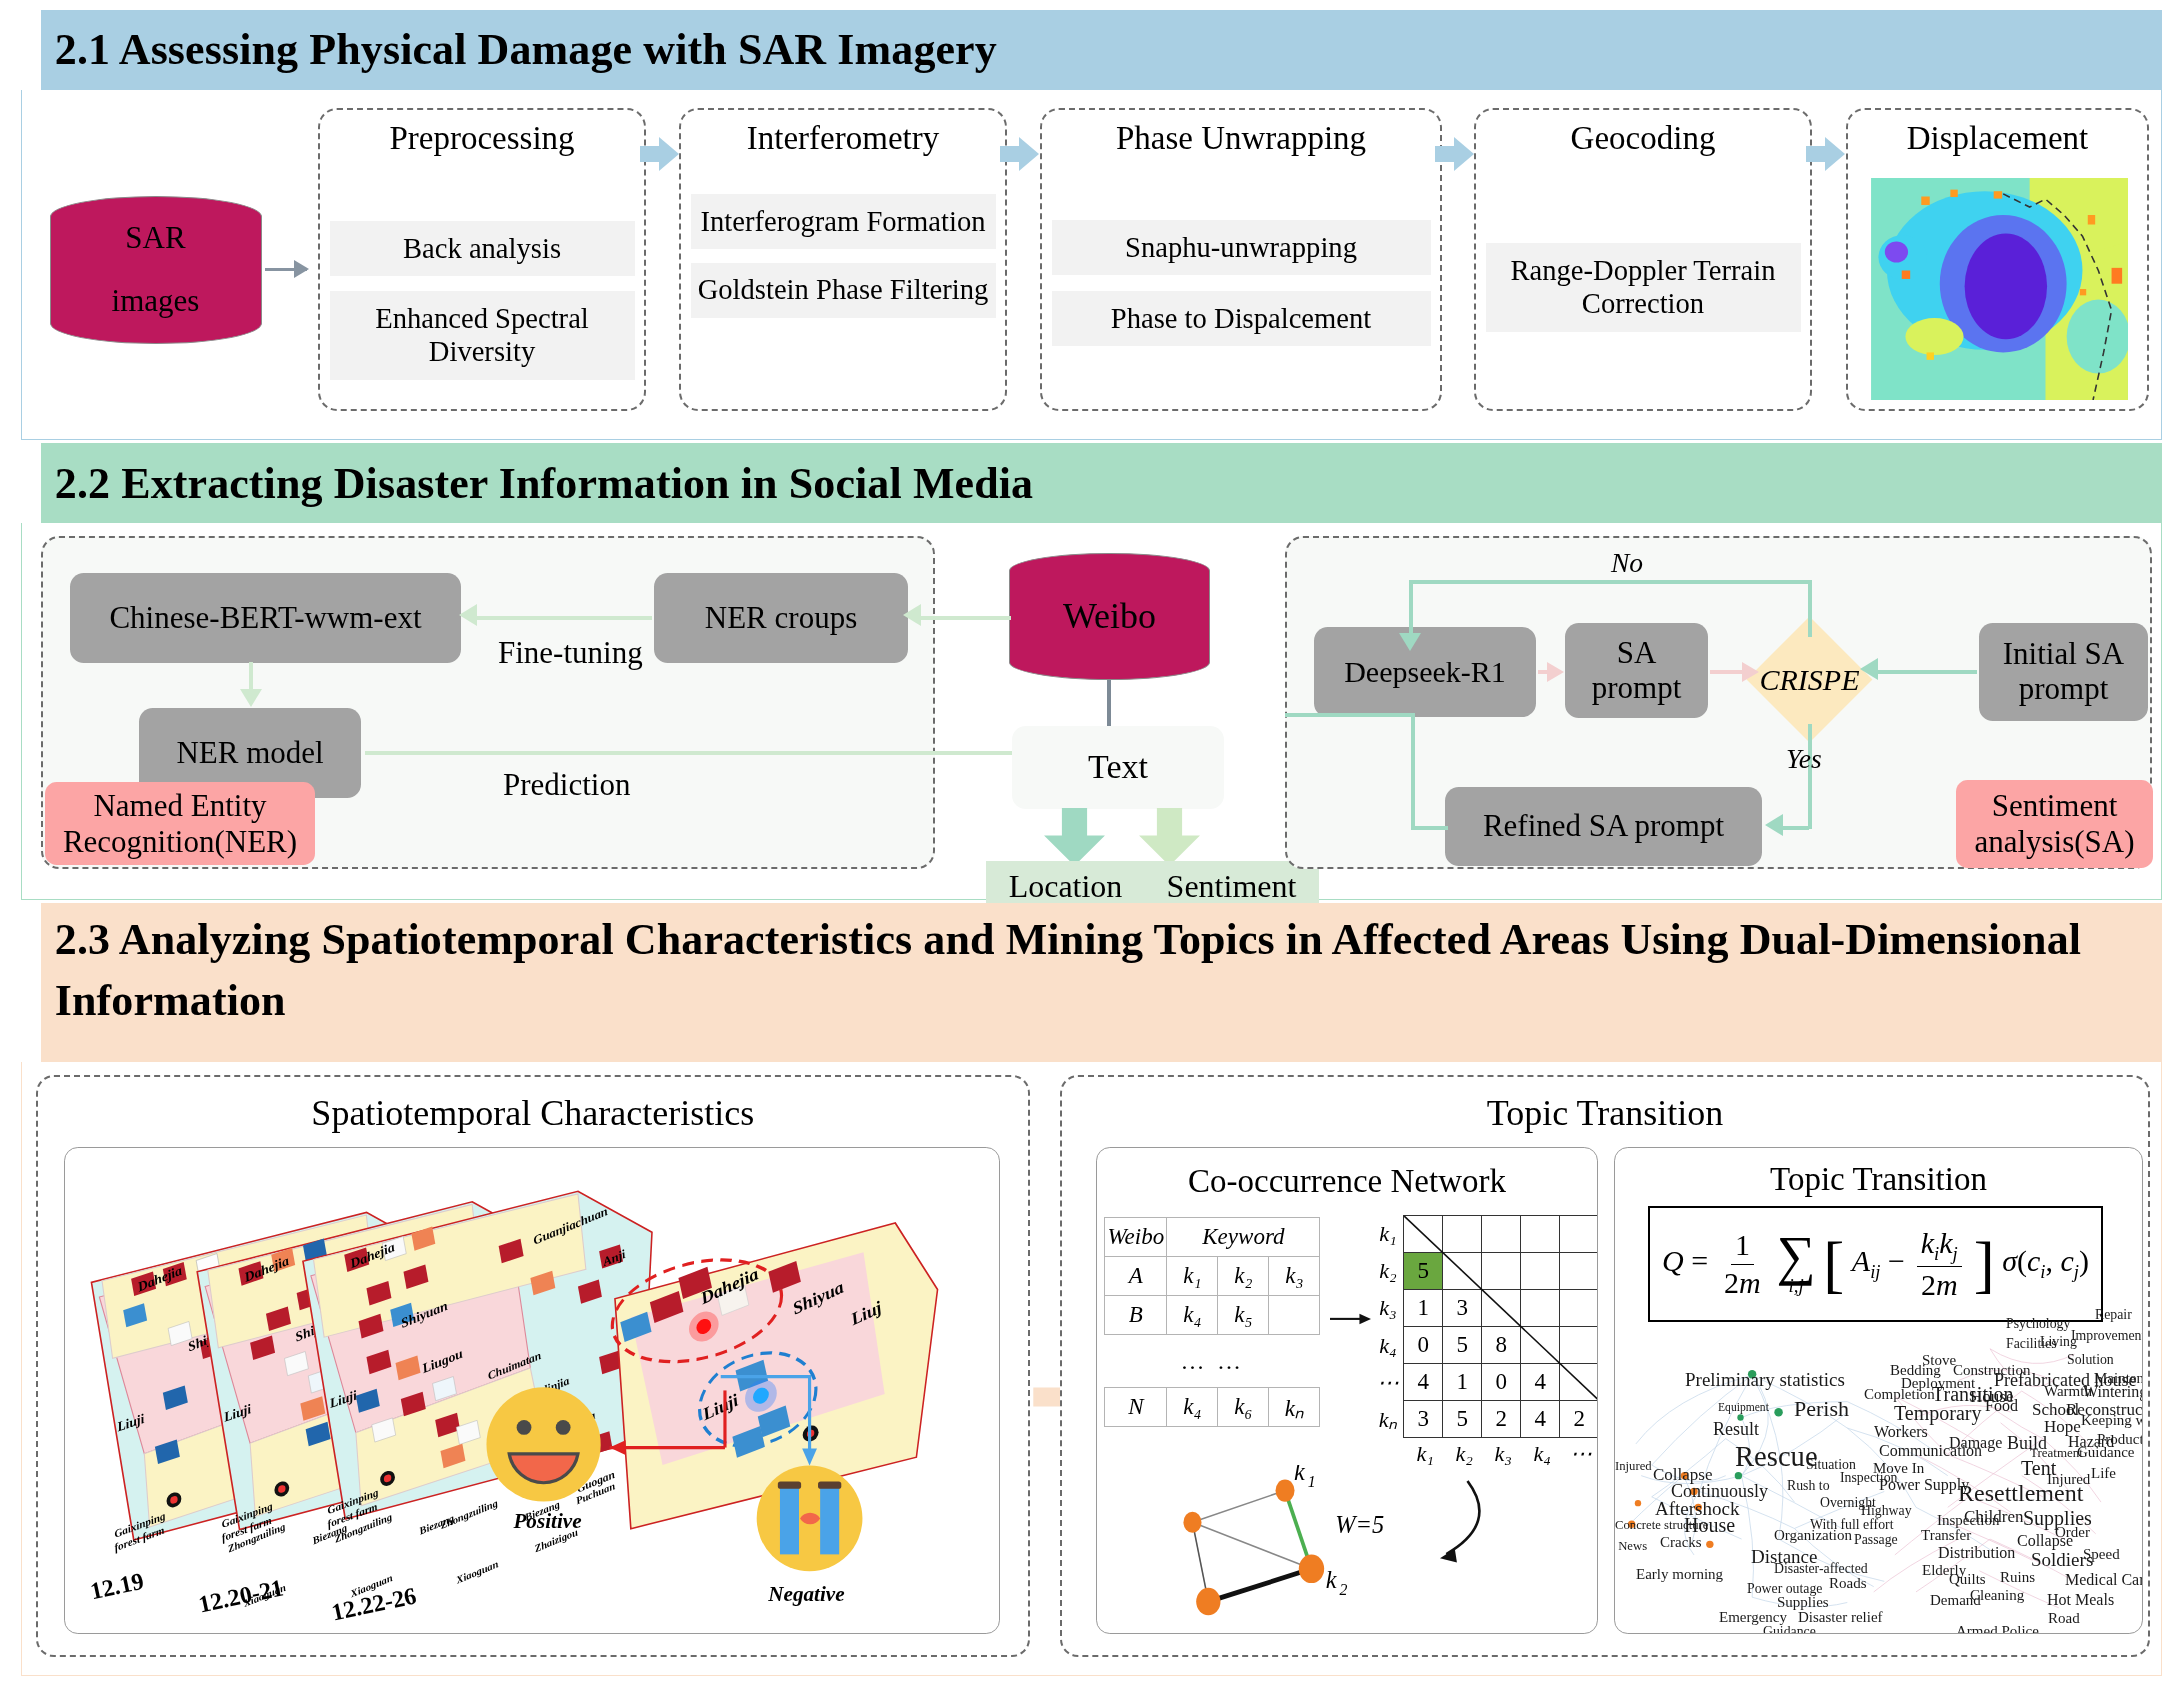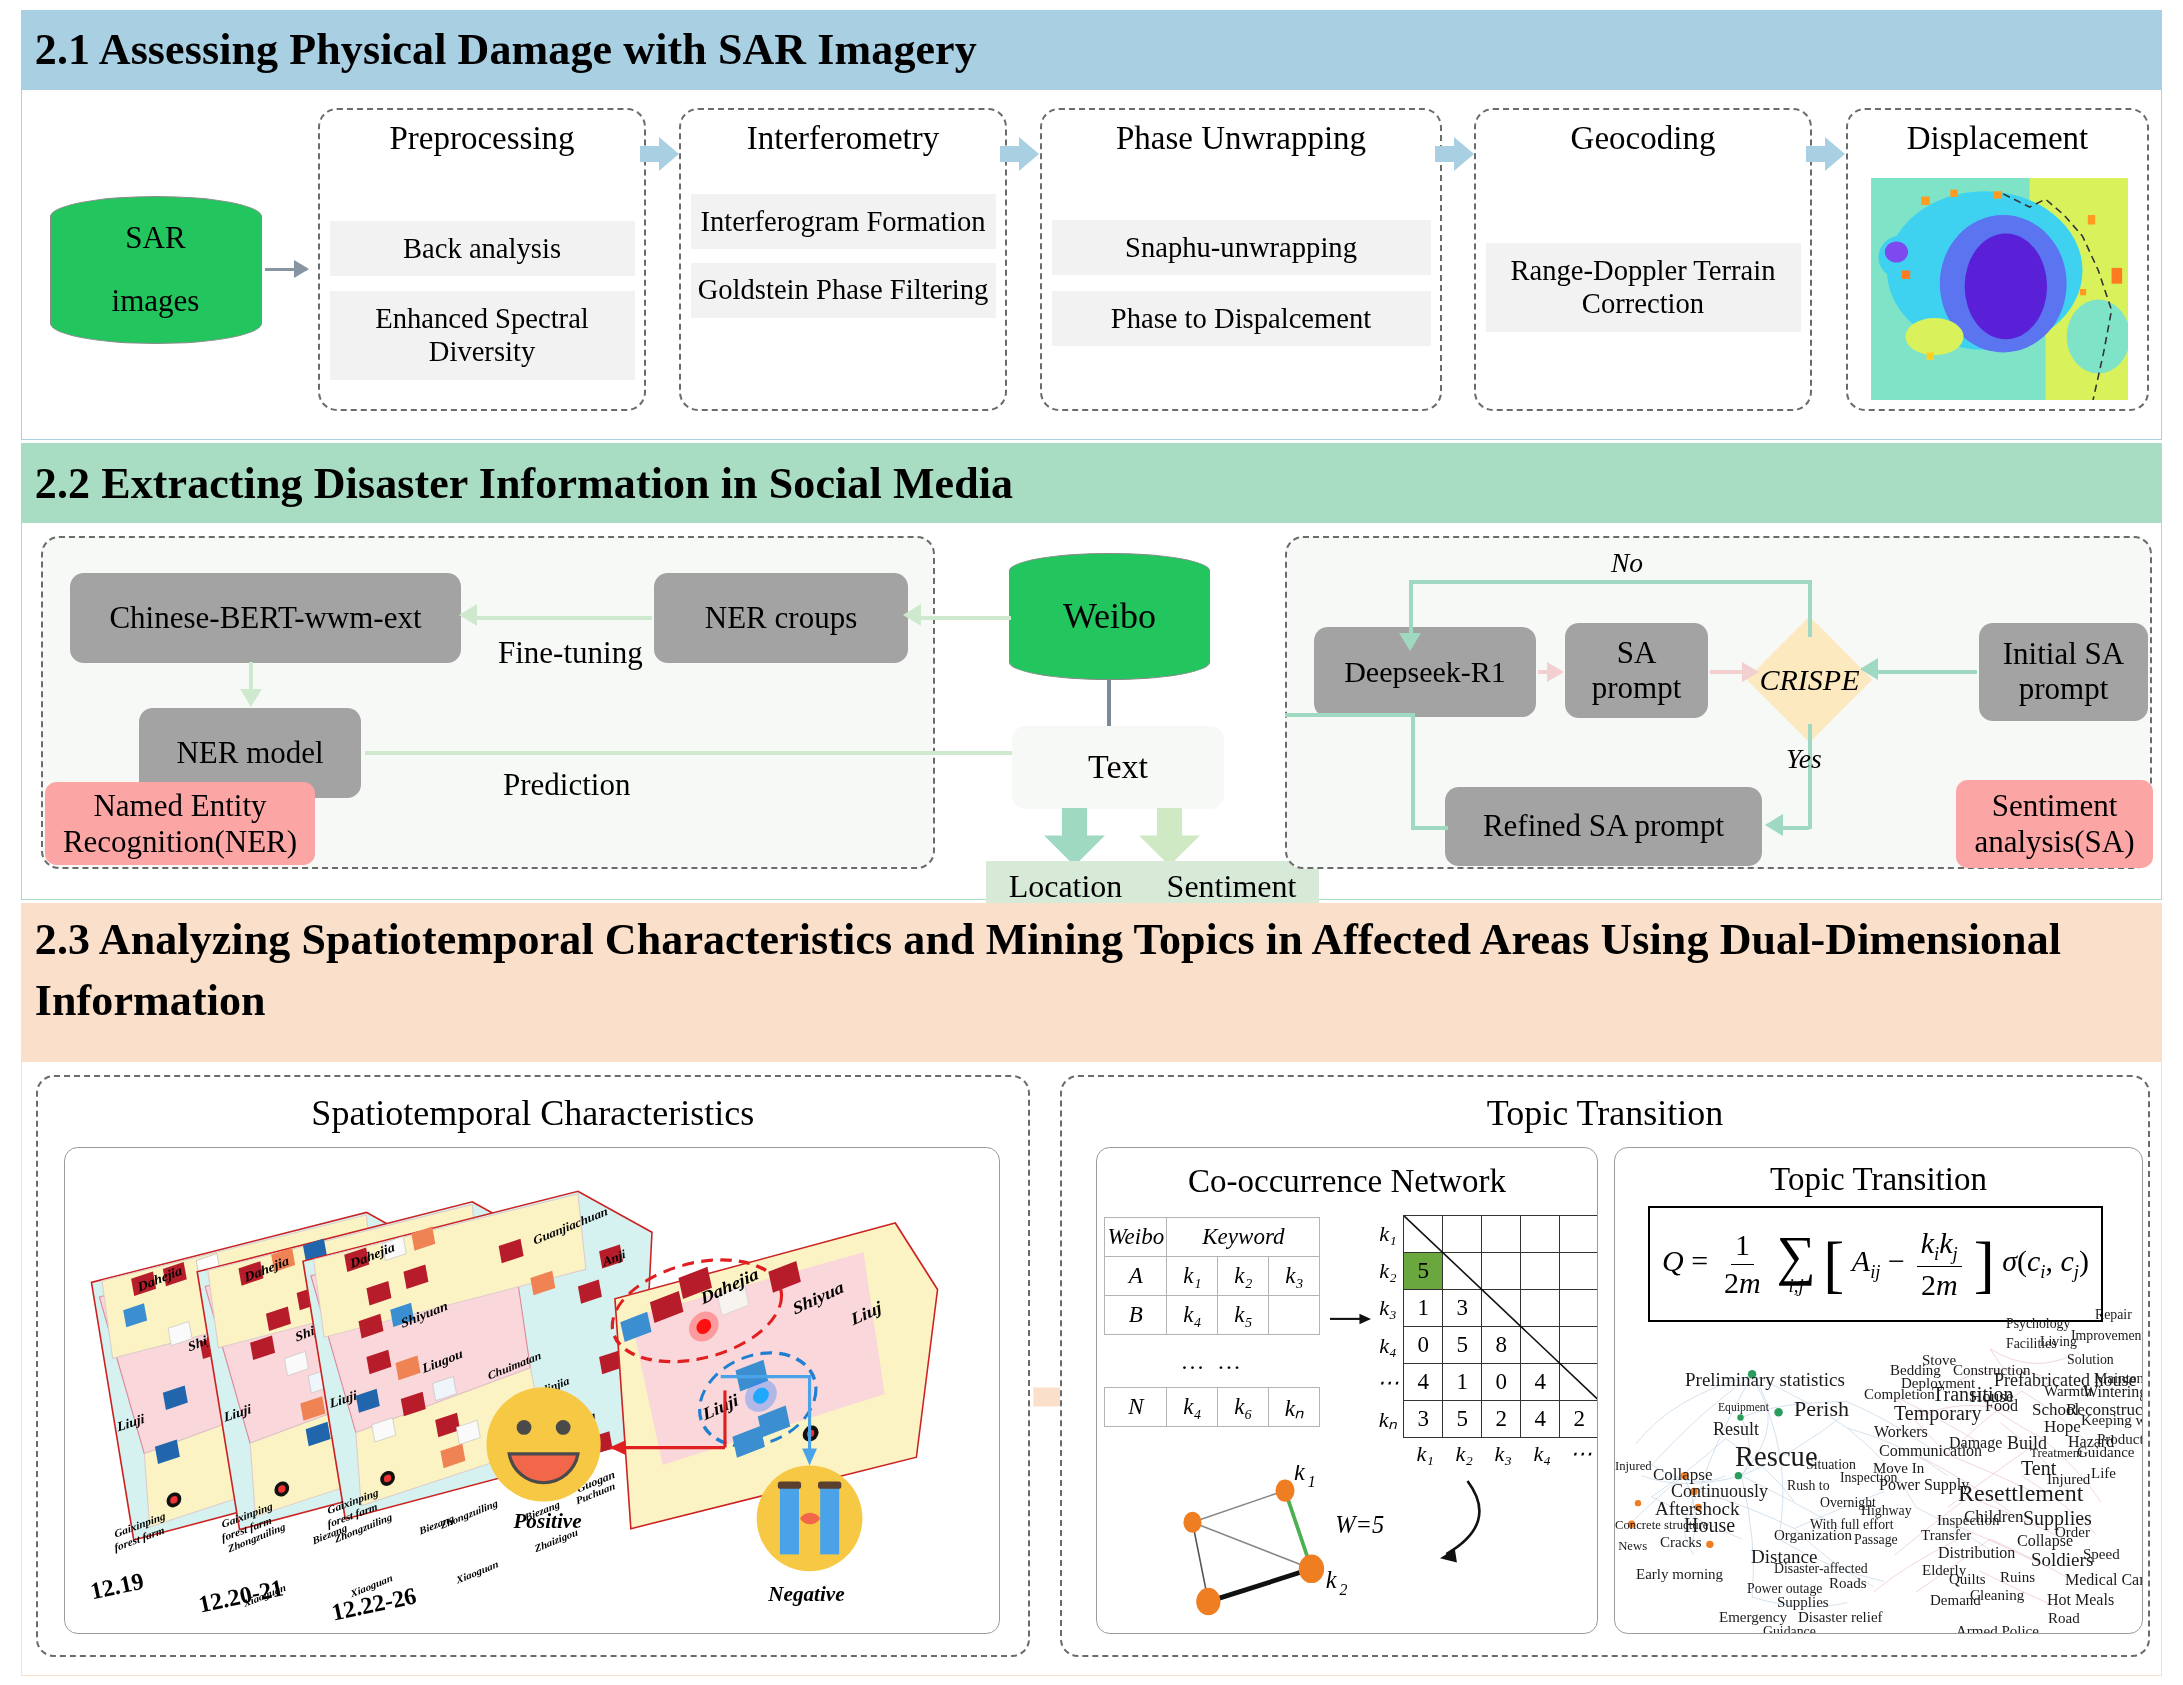--- a/index.html
+++ b/index.html
@@ -7,21 +7,21 @@
   body {
     width:2183px; height:1685px;
     font-family:"Liberation Serif", serif;
     color:#000; position:relative; overflow:hidden;
   }
 
   
   .section { position:absolute; left:21px; width:2141px; }
   .sec-head {
     font-weight:bold; letter-spacing:0.1px;
-    display:flex; align-items:center; padding-left:13.8px;
+    display:flex; align-items:center; padding-left:13.8px;margin-left:20px;
   }
   .sec-body { background:#fff; }
 
   #sec21 { top:9.5px; }
   #sec21 .sec-head { height:80px; background:#a9cfe3; font-size:44px; }
   #sec21 .sec-body { height:350px; border:1.6px solid #a9cfe3; border-top:none; position:relative; }
 
   #sec22 { top:443px; }
   #sec22 .sec-head { height:80px; background:#a8ddc4; font-size:44px; }
   #sec22 .sec-body { height:377px; border:1.6px solid #a8ddc4; border-top:none; position:relative; }
@@ -29,21 +29,21 @@
   #sec23 { top:903px; }
   #sec23 .sec-head {
     height:159px; background:#fae0ca; font-size:44px;
     align-items:flex-start; padding-top:7.4px; line-height:1.38;
     display:block; padding-right:53px;
   }
   #sec23 .sec-body { height:614px; border:1.6px solid #fae0ca; border-top:none; position:relative; }
 
   
   .cyl {
-    position:absolute; border:1.6px solid #8a8a8a; background:#22c55e;
+    position:absolute; border:1.6px solid #8a8a8a; background:#be185d;
     border-radius:50% / 14%;
     display:flex; flex-direction:column; align-items:center; justify-content:center;
     font-size:31px; line-height:1.1; text-align:center;gap:28px;
   }
   .stage {
     position:absolute; border:2.1px dashed #6b6b6b; border-radius:19px;
     background:#fff; padding-top:5.3px;
   }
   .stage-title {
     text-align:center; font-size:33px; line-height:1.15; padding:5.3px 3.2px 0;

